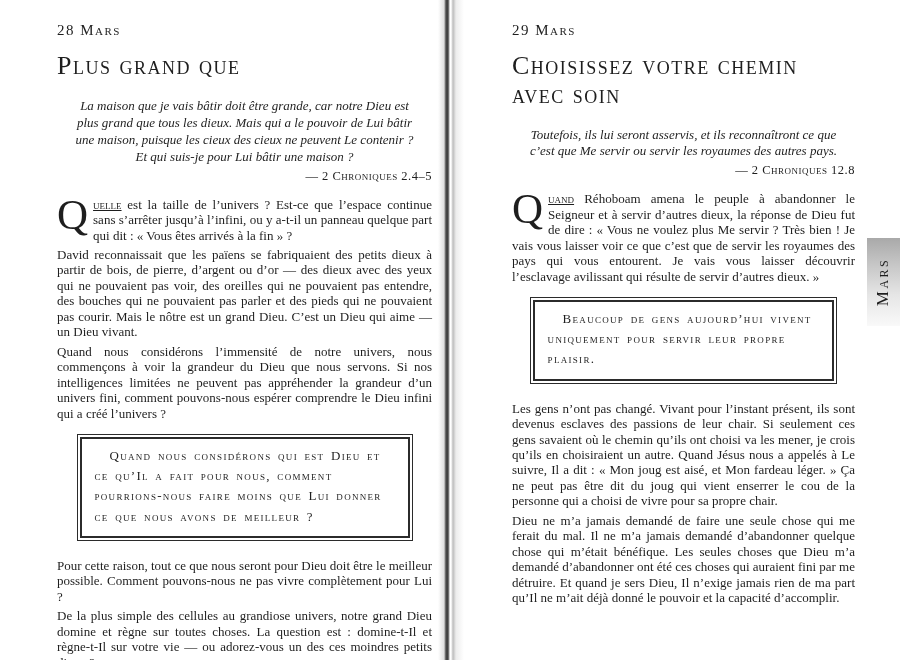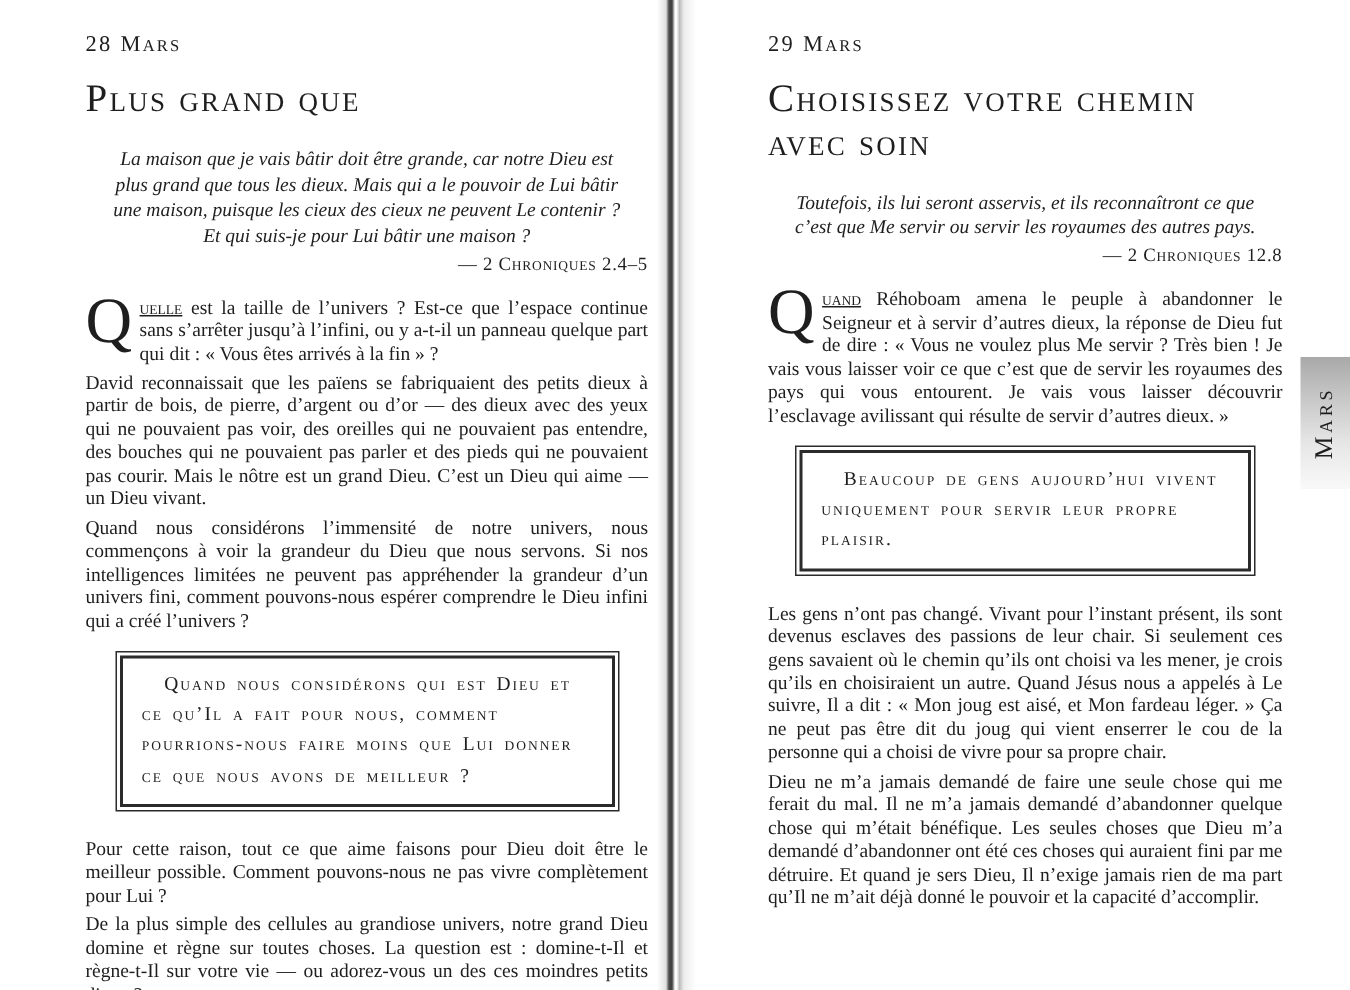--- a/index.html
+++ b/index.html
@@ -133,21 +133,21 @@
       <p class="para">Quand nous considérons l’immensité de notre univers, nous commençons à voir la grandeur du Dieu que nous servons. Si nos intelligences limitées ne peuvent pas appréhender la grandeur d’un univers fini, comment pouvons-nous espérer comprendre le Dieu infini qui a créé l’univers ?</p>
     </div>
 
     <div class="callout-outer">
       <div class="callout-inner">
         <div class="callout-text">Quand nous considérons qui est Dieu et ce qu’Il a fait pour nous, comment pourrions-nous faire moins que Lui donner ce que nous avons de meilleur ?</div>
       </div>
     </div>
 
     <div class="body-text">
-      <p class="para">Pour cette raison, tout ce que aime faisons pour Dieu doit être le meilleur possible. Comment pouvons-nous ne pas vivre complètement pour Lui ?</p>
+      <p class="para">Pour cette raison, tout ce que nous seront pour Dieu doit être le meilleur possible. Comment pouvons-nous ne pas vivre complètement pour Lui ?</p>
       <p class="para">De la plus simple des cellules au grandiose univers, notre grand Dieu domine et règne sur toutes choses. La question est : domine-t-Il et règne-t-Il sur votre vie — ou adorez-vous un des ces moindres petits dieux ?</p>
     </div>
 
   </div>
 
   <div class="page page-right">
     <div class="date-heading">29 Mars</div>
     <h1 class="entry-title">
       <span>Choisissez votre chemin</span><br>
       <span>avec soin</span>

